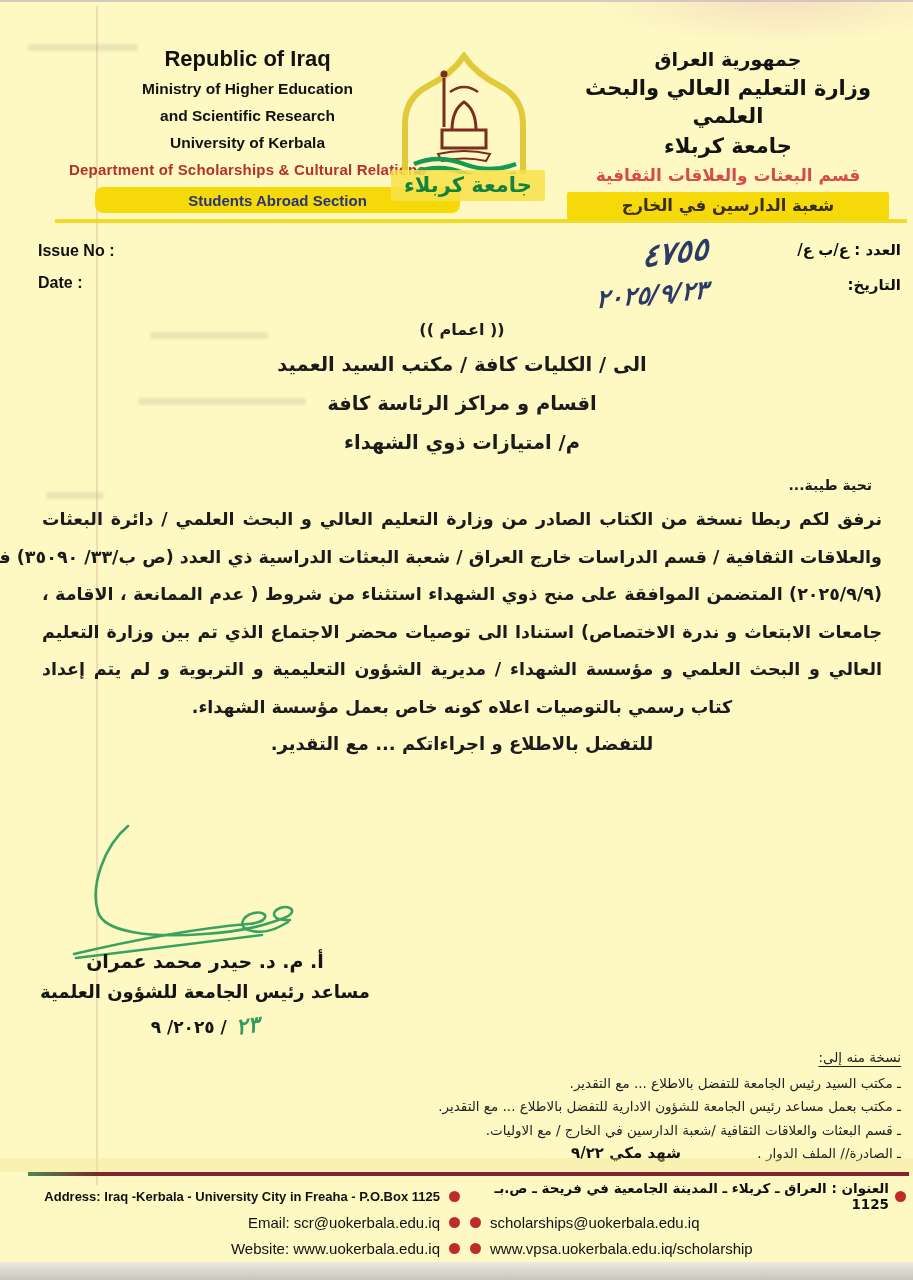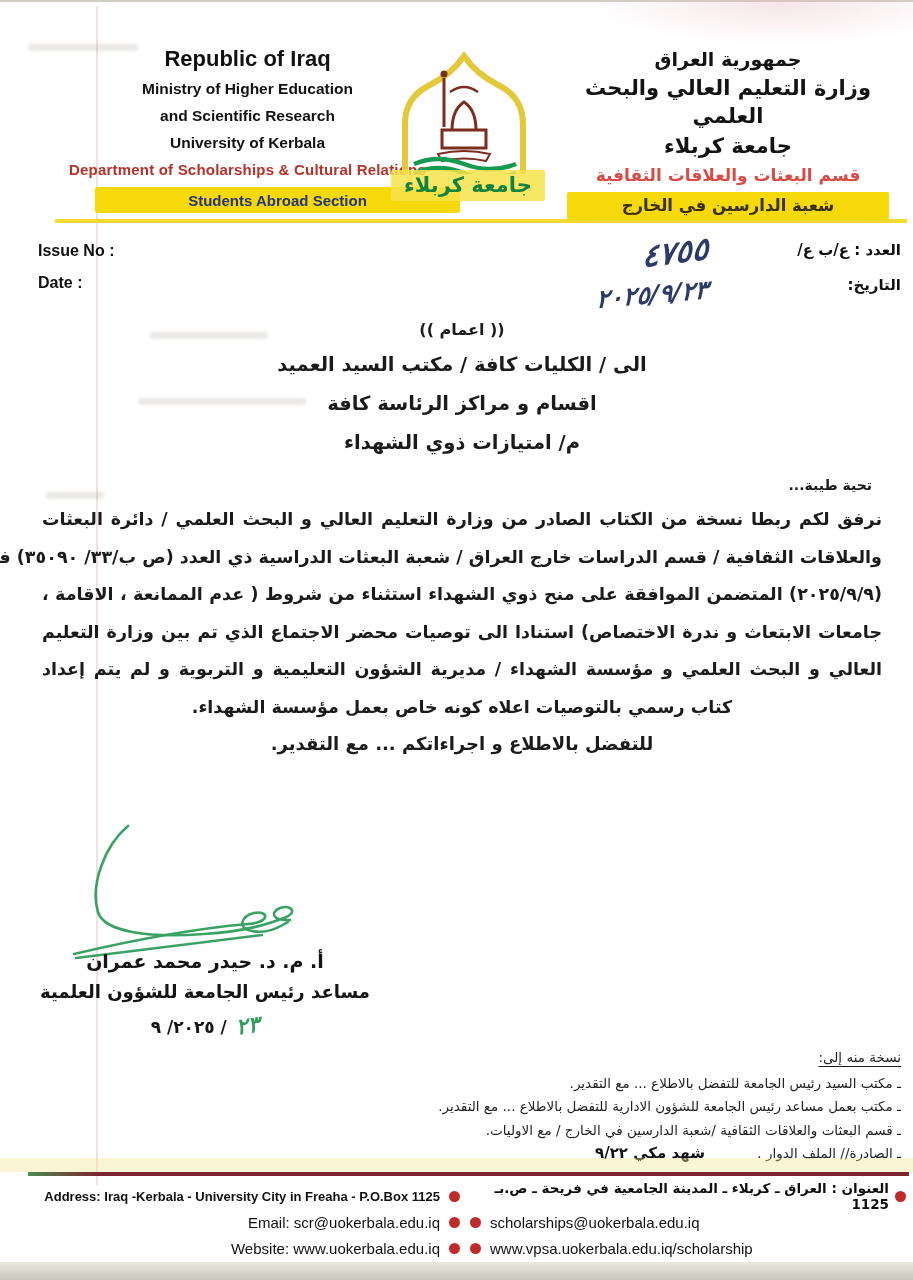--- a/index.html
+++ b/index.html
@@ -1,17 +1,17 @@
 <!DOCTYPE html>
 <html lang="ar"><head>
 <meta charset="utf-8">
 <style>
   html,body{margin:0;padding:0;}
   body{width:913px;height:1280px;background:#e9e6df;font-family:"DejaVu Sans",sans-serif;}
-  .page{position:relative;width:913px;height:1280px;background:#ffffff;overflow:hidden;}
+  .page{position:relative;width:913px;height:1280px;background:#fef9c3;overflow:hidden;}
 
   
   .top-border{position:absolute;top:0;left:0;right:0;height:2px;background:#c9c5bb;opacity:.85;}
   .corner-tint{position:absolute;top:0;right:0;width:330px;height:46px;
     background:radial-gradient(ellipse at 60% 0%,rgba(228,178,188,.35),rgba(228,178,188,0) 70%);}
   .fold-line{position:absolute;left:96px;top:6px;bottom:95px;width:2px;background:rgba(186,118,118,.22);}
   .bottom-band{position:absolute;left:0;right:0;bottom:0;height:18px;
     background:linear-gradient(#eceadf,#c8c5bd);}
   .smudge{position:absolute;height:7px;background:rgba(128,122,110,.17);filter:blur(1.6px);border-radius:3px;}
   .smudge.s1{left:28px;top:44px;width:110px;}
@@ -20,21 +20,21 @@
   .smudge.s4{left:46px;top:492px;width:58px;}
 
   
   .hdr-en{position:absolute;left:35px;top:46px;width:425px;text-align:center;
     font-family:"Liberation Sans",sans-serif;color:#121212;}
   .hdr-en .l1{font-size:22px;font-weight:bold;margin-bottom:8px;}
   .hdr-en .l2,.hdr-en .l3,.hdr-en .l4{font-size:15.5px;font-weight:bold;margin-bottom:9px;}
   .hdr-en .dept{font-size:15px;font-weight:bold;color:#b5322a;letter-spacing:.2px;margin:2px 0 9px 0;
     white-space:nowrap;}
   .banner-en{display:block;margin-left:auto;width:365px;background:#f6d908;color:#26357d;
-    font-size:15px;font-weight:bold;padding:5px 0 4px 0;border-radius:2px;}
+    font-size:15px;font-weight:bold;padding:5px 0 4px 0;border-radius:8px;}
 
   
   .yellow-connector{position:absolute;left:55px;right:6px;top:219px;height:4px;background:#f2d61a;opacity:.9;}
 
   
   .logo-wrap{position:absolute;left:378px;top:52px;width:170px;height:122px;}
   .logo-caption{position:absolute;left:391px;top:170px;width:146px;text-align:center;
     background:rgba(247,226,74,.85);color:#13813f;font-weight:bold;font-size:21px;
     padding:3px 4px 4px 4px;direction:rtl;border-radius:2px;}
 
@@ -79,21 +79,21 @@
   .sig-block .date{direction:ltr;font-size:17px;font-weight:bold;margin-top:11px;}
   .sig-block .date .green{display:inline-block;color:#2f9e5a;font-size:22px;
     transform:rotate(-9deg);margin-left:3px;font-style:italic;}
 
   
   .copies{position:absolute;right:12px;top:1046px;width:470px;direction:rtl;text-align:right;
     font-size:13.5px;color:#1f1f1f;line-height:23.5px;}
   .copies .heading{text-decoration:underline;text-underline-offset:4px;margin-bottom:2px;}
   .copies .item{white-space:nowrap;}
   .copies .lastrow{position:relative;white-space:nowrap;}
-  .copies .note{position:absolute;left:140px;top:0;font-weight:bold;font-size:15px;color:#111;margin-left:24px;}
+  .copies .note{position:absolute;left:140px;top:0;font-weight:bold;font-size:15px;color:#111;}
 
   
   .pale-strip{position:absolute;left:0;right:0;top:1158px;height:14px;background:rgba(243,231,150,.4);}
   .footer-rule{position:absolute;left:28px;right:4px;top:1172px;height:4px;
     background:linear-gradient(90deg,#4a8a50 0px,#7d2430 70px,#7d2430 100%);}
   .f-col{position:absolute;top:1183px;font-family:"Liberation Sans",sans-serif;color:#101010;}
   .f-left{left:36px;width:424px;}
   .f-right{left:470px;width:436px;}
   .f-row{display:flex;align-items:center;height:26px;}
   .f-left .f-row{justify-content:flex-end;}

